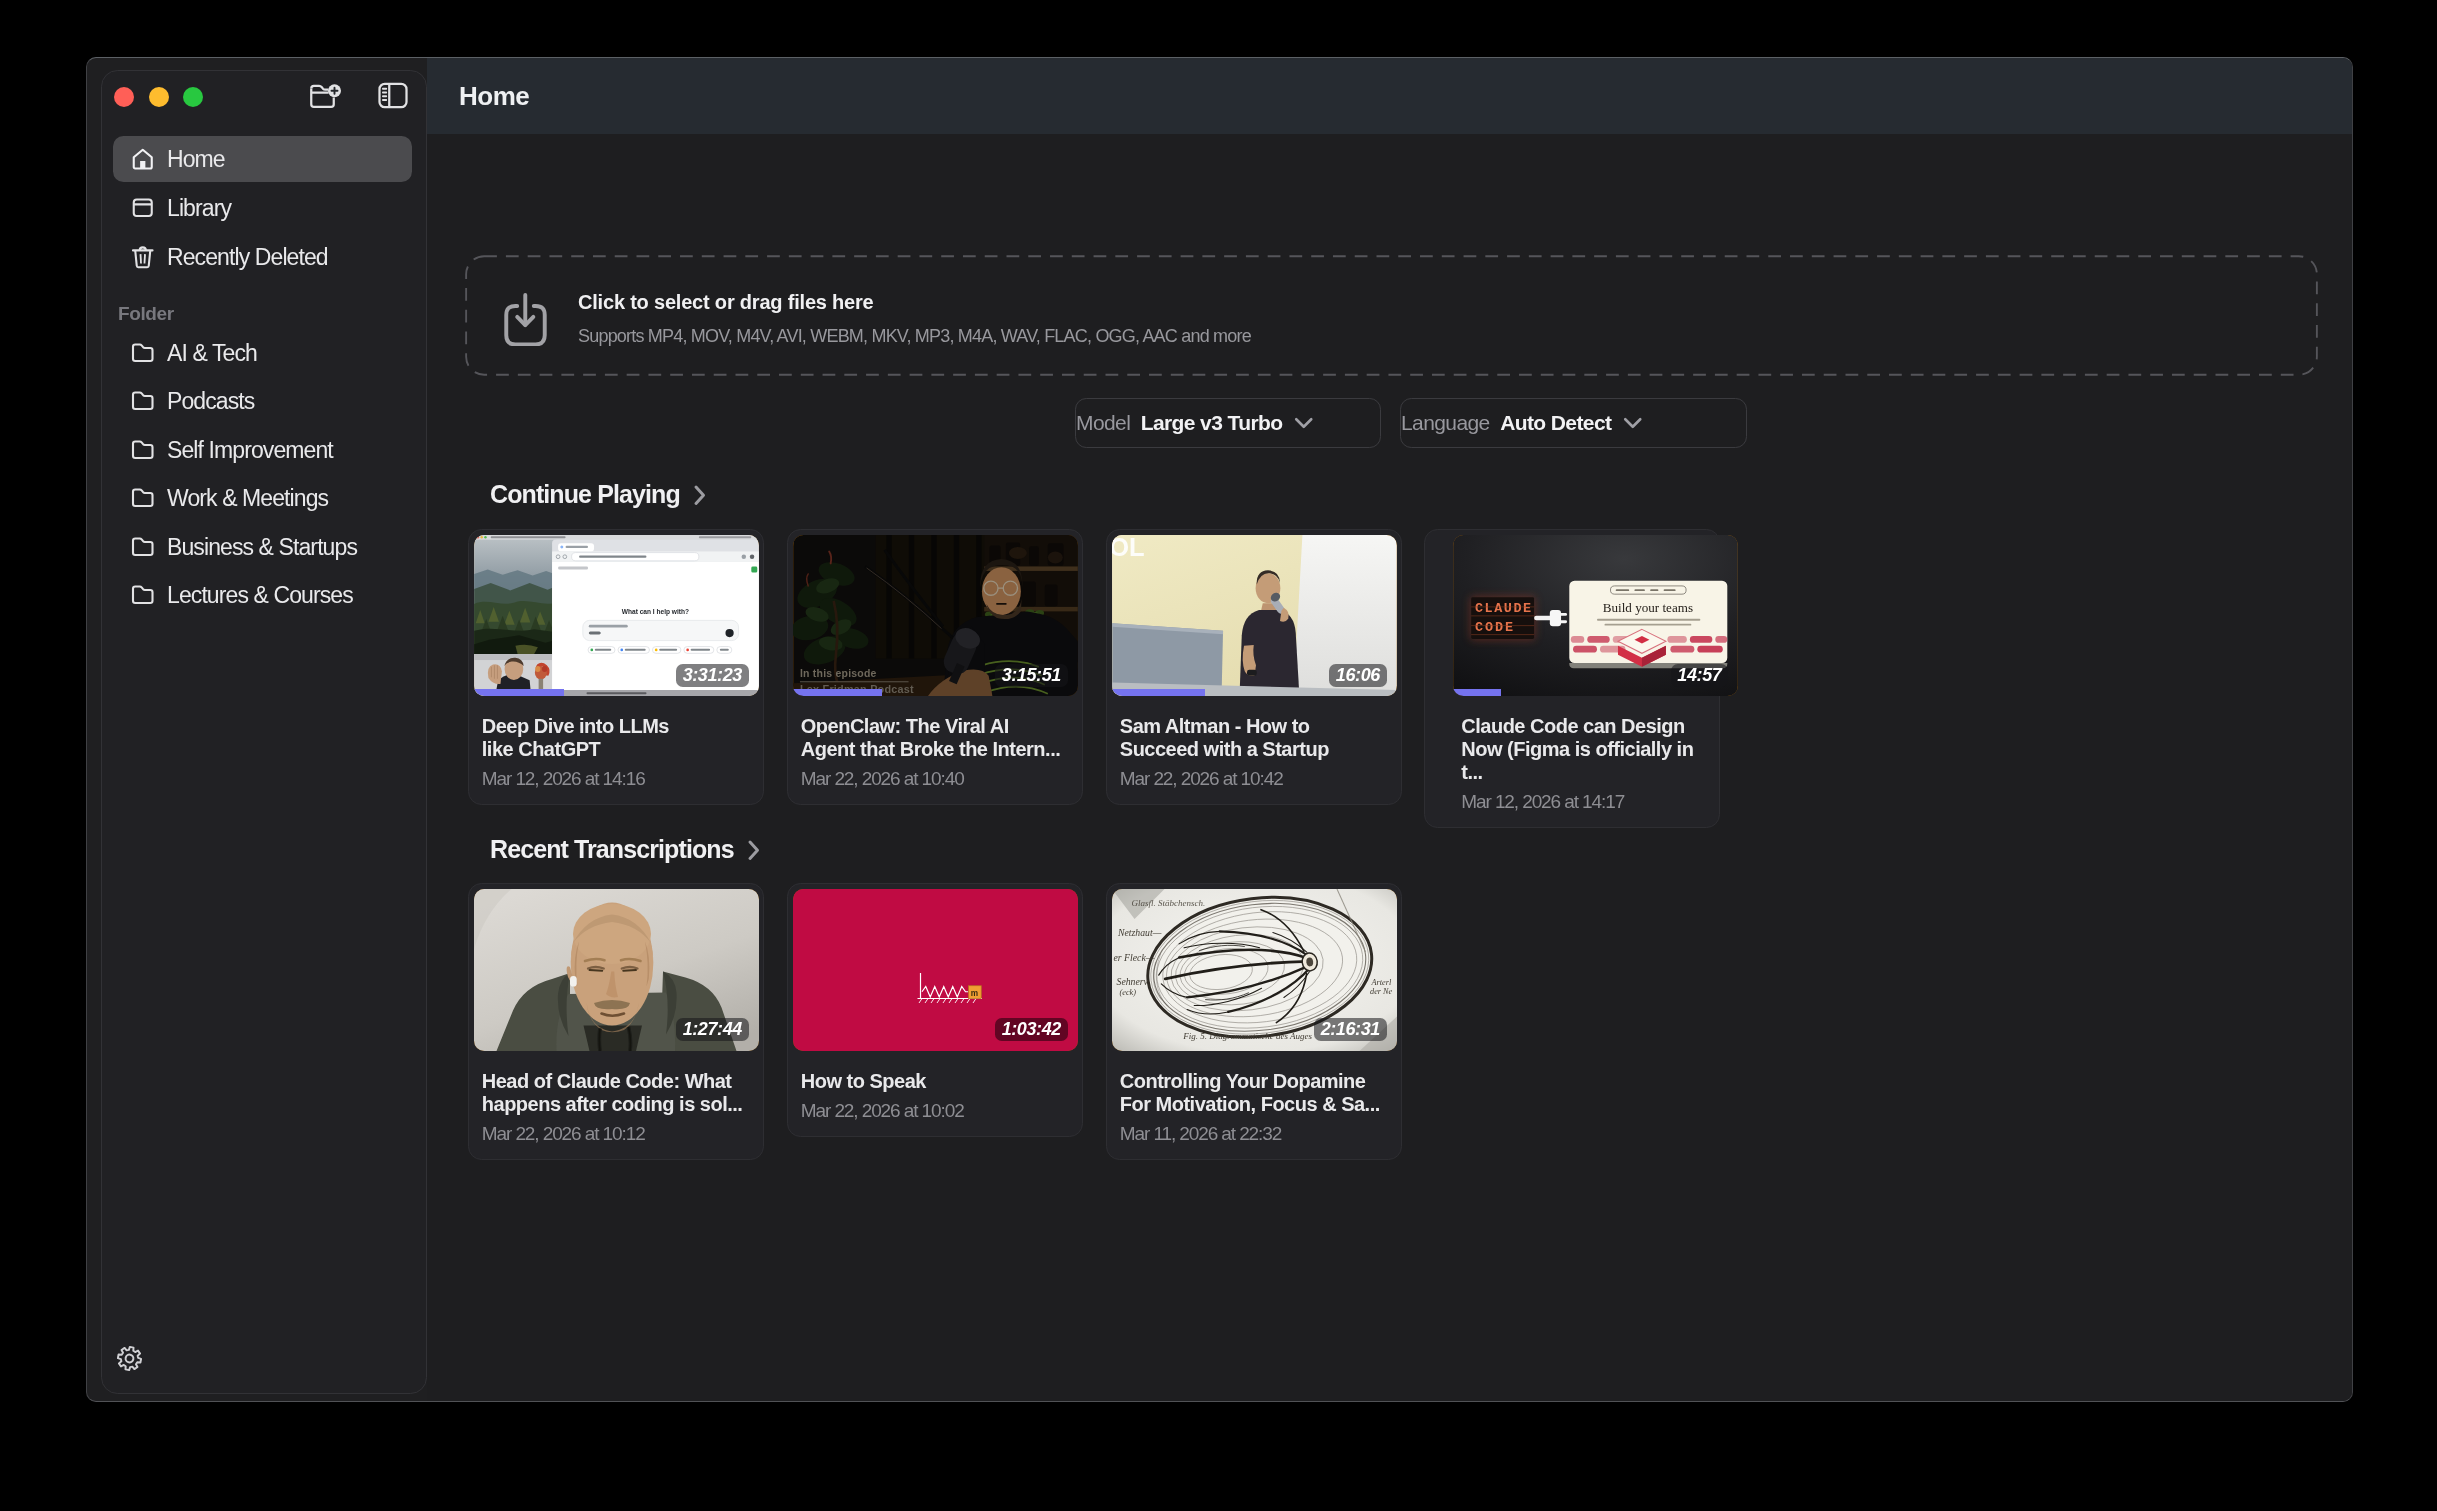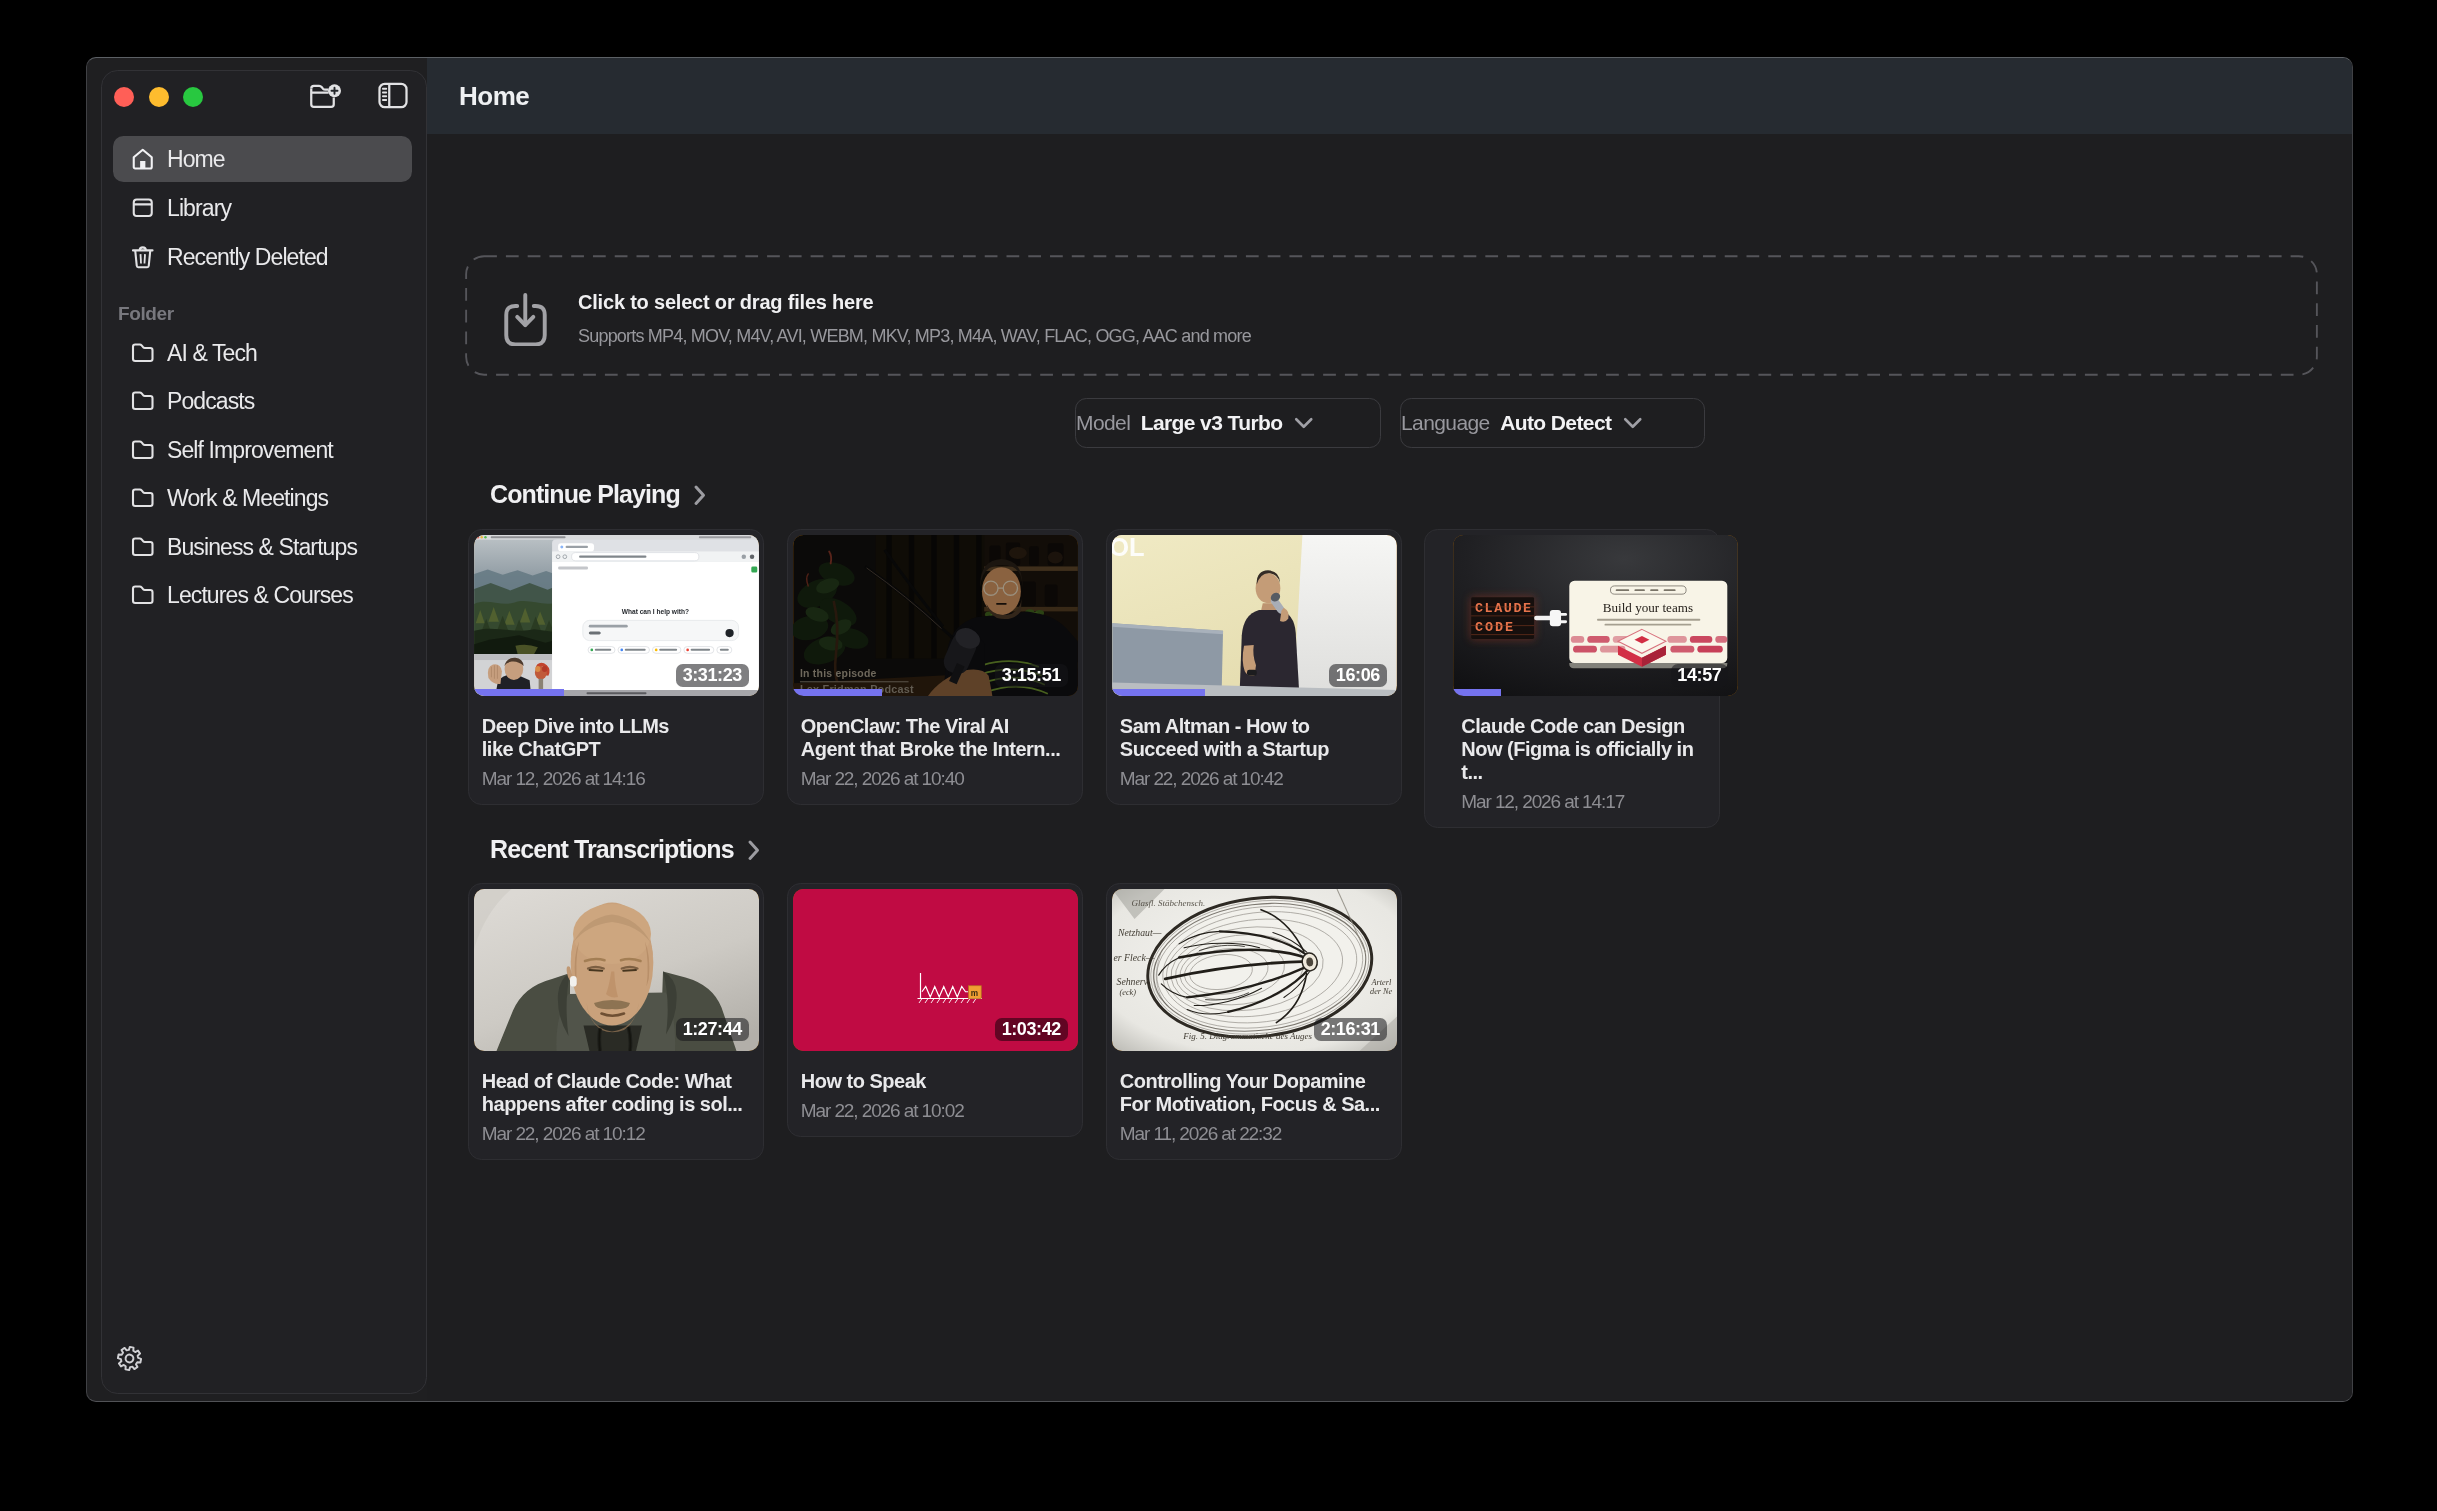--- a/index.html
+++ b/index.html
@@ -45,21 +45,21 @@
   display:flex; align-items:center;margin-left:25px; }
 .sec-head svg { margin-left:13.5px; margin-top:3px; }
 
 .card { position:absolute; width:296px; background:#232327; border:0.8px solid #2e2e32;
   border-radius:13.5px; padding:4.5px; }
 .thumb { position:relative; width:285px; height:161px; border-radius:10.5px; overflow:hidden; background:#a16207; }
 .thumb svg.art { position:absolute; left:0; top:0; }
 .prog { position:absolute; left:0; bottom:0; height:6.8px; background:#7573ef; }
 .badge { position:absolute; right:9.8px; bottom:8.3px; height:23px; border-radius:6.8px;
   background:rgba(22,22,25,0.55); color:#fff; font-size:18px; font-weight:700;
-  display:flex; align-items:center; padding:0 6.8px; letter-spacing:-0.4px; }
+  display:flex; align-items:center; padding:0 6.8px; letter-spacing:-0.4px;font-style:italic; }
 .badge.b2 { bottom:9.8px; }
 .ctitle { margin:19px 0 0 8.3px; font-size:20px; font-weight:700; color:#e9e9eb; line-height:23px; letter-spacing:-0.5px; }
 .cdate { margin:7.5px 0 0 8.3px; font-size:19px; letter-spacing:-1.1px; color:#8e8e93; line-height:22.5px; padding-bottom:9px; }
 </style>
 </head>
 <body>
 <div class="window">
   <div class="titlebar"></div>
   <div class="mainbg"></div>
   <div class="home-title">Home</div>
@@ -147,21 +147,21 @@
     <div class="dz-t1">Click to select or drag files here</div>
     <div class="dz-t2">Supports MP4, MOV, M4V, AVI, WEBM, MKV, MP3, M4A, WAV, FLAC, OGG, AAC and more</div>
   </div>
   <div class="combo" style="left:988px; width:306px;">
     <span class="lab">Model</span>
       <span class="val">Large v3 Turbo</span>
     <svg width="19.5" height="12" viewBox="0 0 26 16">
         <path d="M3 3 L13 13 L23 3" fill="none" stroke="#a0a0a6" stroke-width="3.5" stroke-linecap="round" stroke-linejoin="round"></path>
       </svg>
   </div>
-  <div class="combo" style="left:1313px; width:305px;">
+  <div class="combo" style="left:1313px; width:347px;">
     <span class="lab">Language</span>
       <span class="val">Auto Detect</span>
     <svg width="19.5" height="12" viewBox="0 0 26 16">
         <path d="M3 3 L13 13 L23 3" fill="none" stroke="#a0a0a6" stroke-width="3.5" stroke-linecap="round" stroke-linejoin="round"></path>
       </svg>
   </div>
 
   <div class="sec-head" style="left:378px; top:421px;">Continue Playing
     <svg width="13.5" height="22.5" viewBox="0 0 18 30">
         <path d="M4 4 L14 15 L4 26" fill="none" stroke="#9c9ca1" stroke-width="4" stroke-linecap="round" stroke-linejoin="round"></path>

